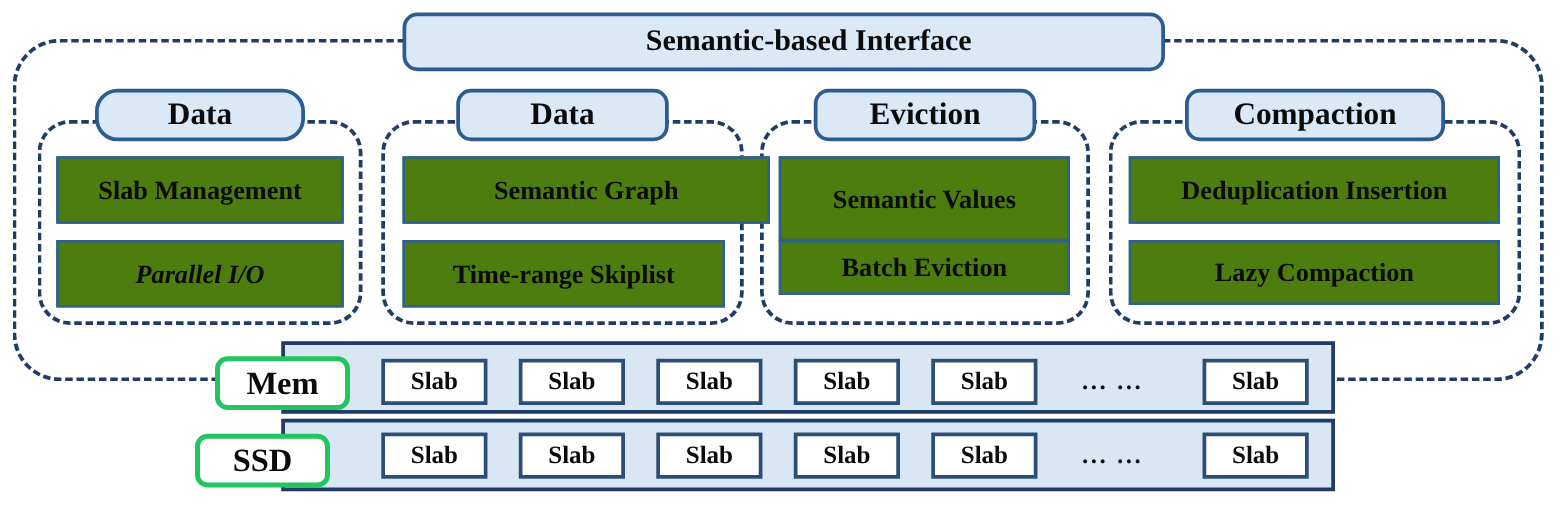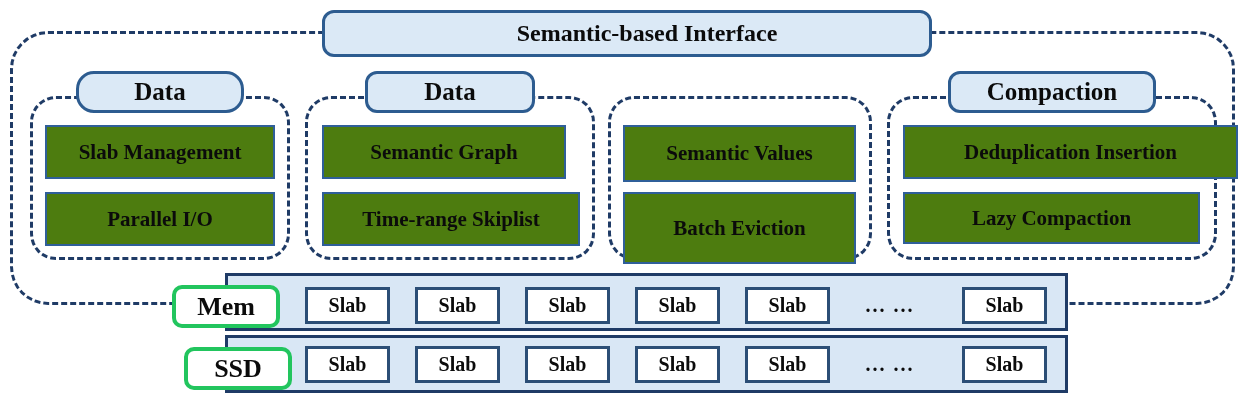--- a/index.html
+++ b/index.html
@@ -81,46 +81,49 @@
   <div class="abs pill title-pill center" style="left:322px;top:10px;width:610px;height:47px;">
     <span>Semantic-based Interface</span>
   </div>
 
   <div class="abs pill tab-pill center" style="left:76px;top:71px;width:168px;height:42px;border-radius:18px;">
     <span>Data</span>
   </div>
   <div class="abs pill tab-pill center" style="left:365px;top:71px;width:170px;height:42px;">
     <span>Data</span>
   </div>
+  <div class="abs pill tab-pill center" style="left:651px;top:71px;width:178px;height:42px;">
+    <span>Eviction</span>
+  </div>
   <div class="abs pill tab-pill center" style="left:948px;top:71px;width:208px;height:42px;text-align:center;">
     <span>Compaction</span>
   </div>
 
   <div class="abs feature center" style="left:45px;top:125px;width:230px;height:54px;">
     <span>Slab Management</span>
   </div>
-  <div class="abs feature center" style="left:45px;top:192px;width:230px;height:54px;">
+  <div class="abs feature center" style="left:45px;top:192px;width:230px;height:54px;font-style:italic;">
     <span>Parallel I/O</span>
   </div>
 
-  <div class="abs feature center" style="left:322px;top:125px;width:244px;height:54px;">
+  <div class="abs feature center" style="left:322px;top:125px;width:294px;height:54px;">
     <span>Semantic Graph</span>
   </div>
   <div class="abs feature center" style="left:322px;top:192px;width:258px;height:54px;">
     <span>Time-range Skiplist</span>
   </div>
 
-  <div class="abs feature center" style="left:623px;top:125px;width:233px;height:57px;">
+  <div class="abs feature center" style="left:623px;top:125px;width:233px;height:68px;">
     <span>Semantic Values</span>
   </div>
-  <div class="abs feature center" style="left:623px;top:192px;width:233px;height:72px;">
+  <div class="abs feature center" style="left:623px;top:192px;width:233px;height:44px;">
     <span>Batch Eviction</span>
   </div>
 
-  <div class="abs feature center" style="left:903px;top:125px;width:335px;height:54px;">
+  <div class="abs feature center" style="left:903px;top:125px;width:297px;height:54px;">
     <span>Deduplication Insertion</span>
   </div>
   <div class="abs feature center" style="left:903px;top:192px;width:297px;height:52px;">
     <span>Lazy Compaction</span>
   </div>
 
   <div class="abs bar" style="left:225px;top:273px;width:843px;height:58px;"></div>
 
   <div class="abs bar" style="left:225px;top:335px;width:843px;height:58px;"></div>
 
@@ -164,17 +167,17 @@
   <div class="abs dots center" style="left:835px;top:346px;width:110px;height:37px;">
       <span>... ...</span>
     </div>
   <div class="abs slab center" style="left:962px;top:346px;width:85px;height:37px;">
       <span>Slab</span>
     </div>
 
   <div class="abs bar-label center" style="left:172px;top:285px;width:108px;height:43px;">
     <span>Mem</span>
   </div>
-  <div class="abs bar-label center" style="left:184px;top:347px;width:108px;height:43px;">
+  <div class="abs bar-label center" style="left:156px;top:347px;width:108px;height:43px;">
     <span>SSD</span>
   </div>
 
 </div>
 
 </body></html>

